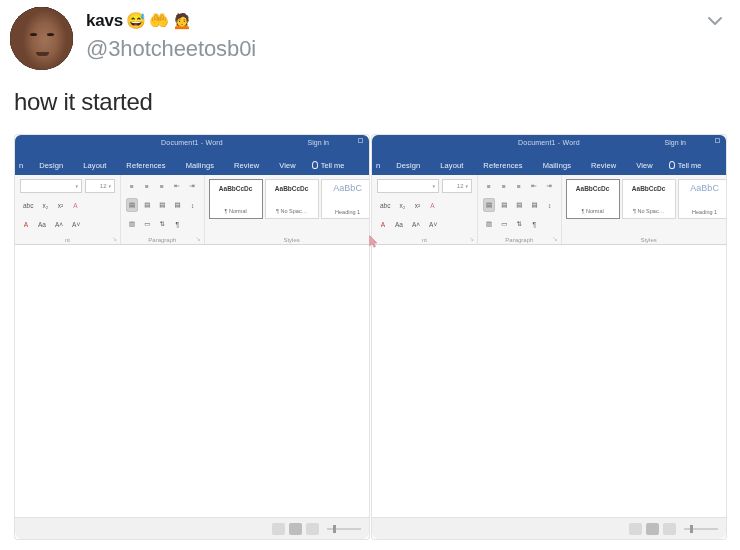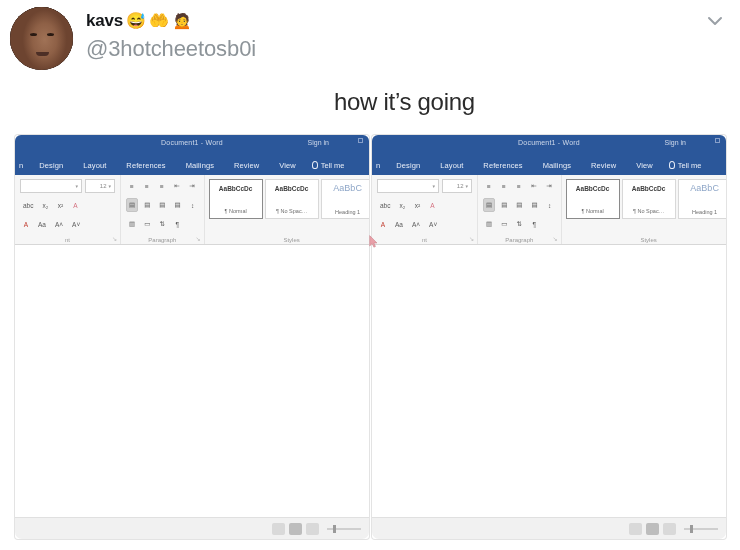--- a/index.html
+++ b/index.html
@@ -223,21 +223,21 @@
 
     <div class="handle">@3hotcheetosb0i</div>
 
     <div class="caret">
       <svg width="22" height="22" viewBox="0 0 22 22" aria-hidden="true">
         <path d="M5 8 L11 14 L17 8" fill="none" stroke="#9aa0a6" stroke-width="2" stroke-linecap="round" stroke-linejoin="round"></path>
       </svg>
     </div>
   </div>
 
-  <div class="caption right">how it’s going</div>
+  <div class="caption left">how it started</div>
 
   <div class="word-strip">
 
     <div class="word-window">
 
       <div class="wt-titlebar">
         <div class="wt-title">Document1 - Word</div>
         <div class="wt-signin">Sign in</div>
         <div class="wt-winbtns">
           <i></i>

